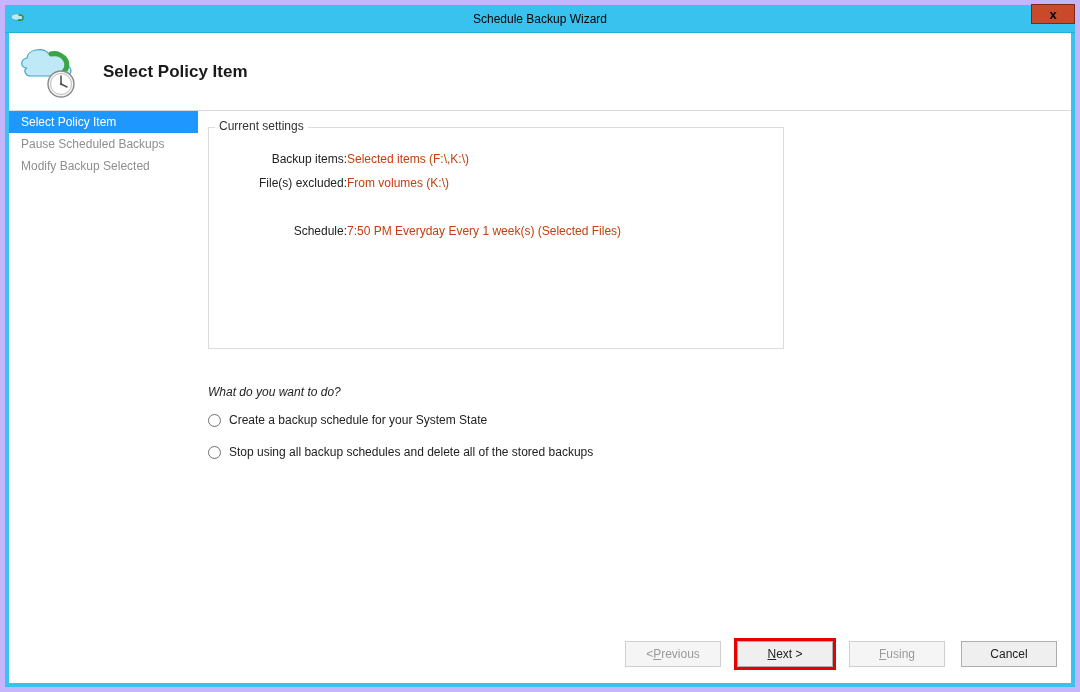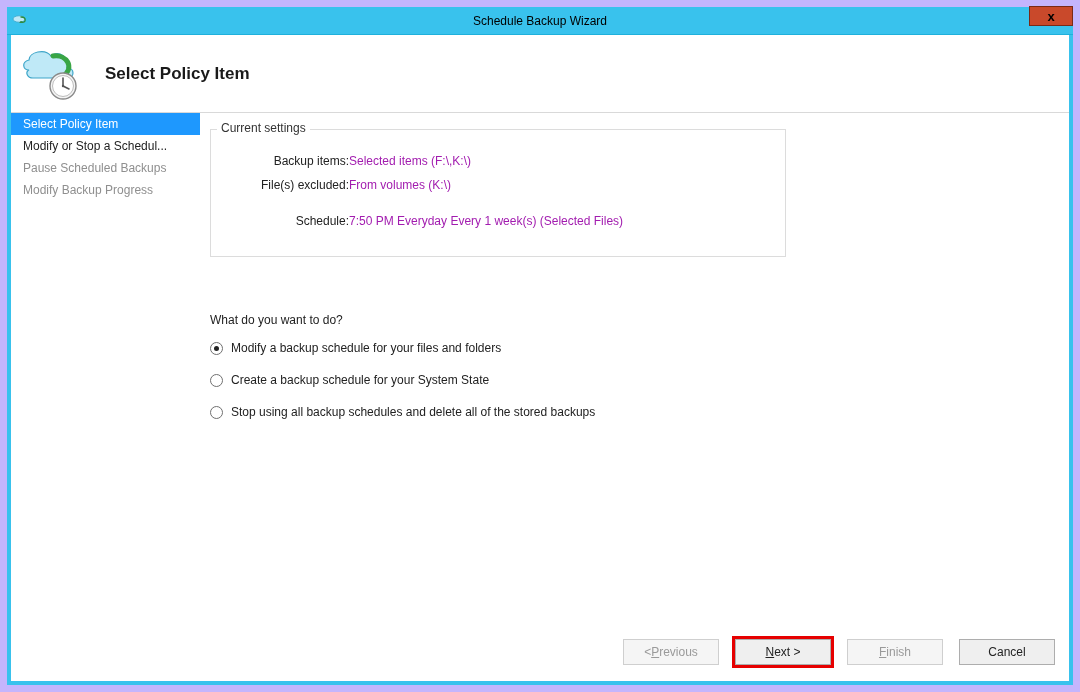--- a/index.html
+++ b/index.html
@@ -5,21 +5,21 @@
   * { box-sizing: border-box; }
   html, body {
     margin: 0; padding: 0;
     font-family: "Segoe UI", Tahoma, sans-serif;
     font-size: 12px;
     color: #222;
     background: #fff;
   }
   .outer {
     width: 1080px; height: 692px;
-    border: 7px solid #c4b5fd;
+    border: 5px solid #c4b5fd;
     background: #fff;
     position: relative;
   }
   .titlebar {
     height: 28px;
     background: #39c2ed;
     display: flex;
     align-items: center;
     position: relative;
     border-bottom: 1px solid #1fb0db;
@@ -102,43 +102,44 @@
     color: #8f8f8f;
   }
   .main {
     flex: 1;
     position: relative;
     padding: 12px 16px 0 10px;
   }
   .groupbox {
     border: 1px solid #dcdcdc;
     position: relative;
-    padding: 14px 14px 28px 14px;
+    padding: 14px 14px 110px 14px;
     width: 576px;
     margin-top: 4px;
   }
   .groupbox-label {
     position: absolute;
     top: -9px; left: 6px;
     background: #fff;
     padding: 0 4px;
     color: #333;
     font-size: 12px;
   }
   .kv {
     display: flex;
     margin-top: 10px;
     text-align: right;
   }
   .kv:first-of-type { margin-top: 8px; }
   .kv .k { width: 124px; color: #222; }
-  .kv .v { color: #a21caf; }
+  .kv .v { color: #c2410c; }
   .prompt {
-    margin-top: 56px;
-    font-size: 12px;
+    margin-top: 36px;
+    font-size: 12px;
+    font-style: italic;
   }
   .radios {
     margin-top: 12px;
   }
   .radio-row {
     display: flex;
     align-items: center;
     gap: 8px;
     margin-top: 18px;
     font-size: 12px;
@@ -221,58 +222,49 @@
       </div>
       <h1>Select Policy Item</h1>
     </div>
 
     <div class="body">
 
       <div class="sidebar">
         <div class="nav-item selected">
           <span>Select Policy Item</span>
         </div>
-        <div class="nav-item">
-          <span>Modify or Stop a Schedul...</span>
-        </div>
         <div class="nav-item disabled">
           <span>Pause Scheduled Backups</span>
         </div>
         <div class="nav-item disabled">
-          <span>Modify Backup Progress</span>
+          <span>Modify Backup Selected</span>
         </div>
       </div>
 
       <div class="main">
 
         <div class="groupbox">
           <div class="groupbox-label">Current settings</div>
           <div class="kv">
             <div class="k">Backup items:</div>
             <div class="v">Selected items (F:\,K:\)</div>
           </div>
           <div class="kv" style="">
             <div class="k">File(s) excluded:</div>
             <div class="v">From volumes (K:\)</div>
           </div>
-          <div class="kv" style="margin-top:22px">
+          <div class="kv" style="margin-top:34px">
             <div class="k">Schedule:</div>
             <div class="v">7:50 PM Everyday Every 1 week(s) (Selected Files)</div>
           </div>
         </div>
 
         <div class="prompt">What do you want to do?</div>
 
         <div class="radios">
-          <div class="radio-row">
-            <span class="radio-outer checked">
-                <span class="radio-dot"></span>
-              </span>
-            <span>Modify a backup schedule for your files and folders</span>
-          </div>
           <div class="radio-row">
             <span class="radio-outer">
                 <span class="radio-dot"></span>
               </span>
             <span>Create a backup schedule for your System State</span>
           </div>
           <div class="radio-row">
             <span class="radio-outer">
                 <span class="radio-dot"></span>
               </span>
@@ -288,21 +280,21 @@
         <span>&lt; </span>
           <span class="mnemonic">P</span>
           <span>revious</span>
       </div>
       <div class="btn highlight">
         <span class="mnemonic">N</span>
           <span>ext &gt;</span>
       </div>
       <div class="btn disabled">
         <span class="mnemonic">F</span>
-          <span>inish</span>
+          <span>using</span>
       </div>
       <div class="btn">
         <span>Cancel</span>
       </div>
     </div>
 
   </div>
 </div>
 
 </body></html>

